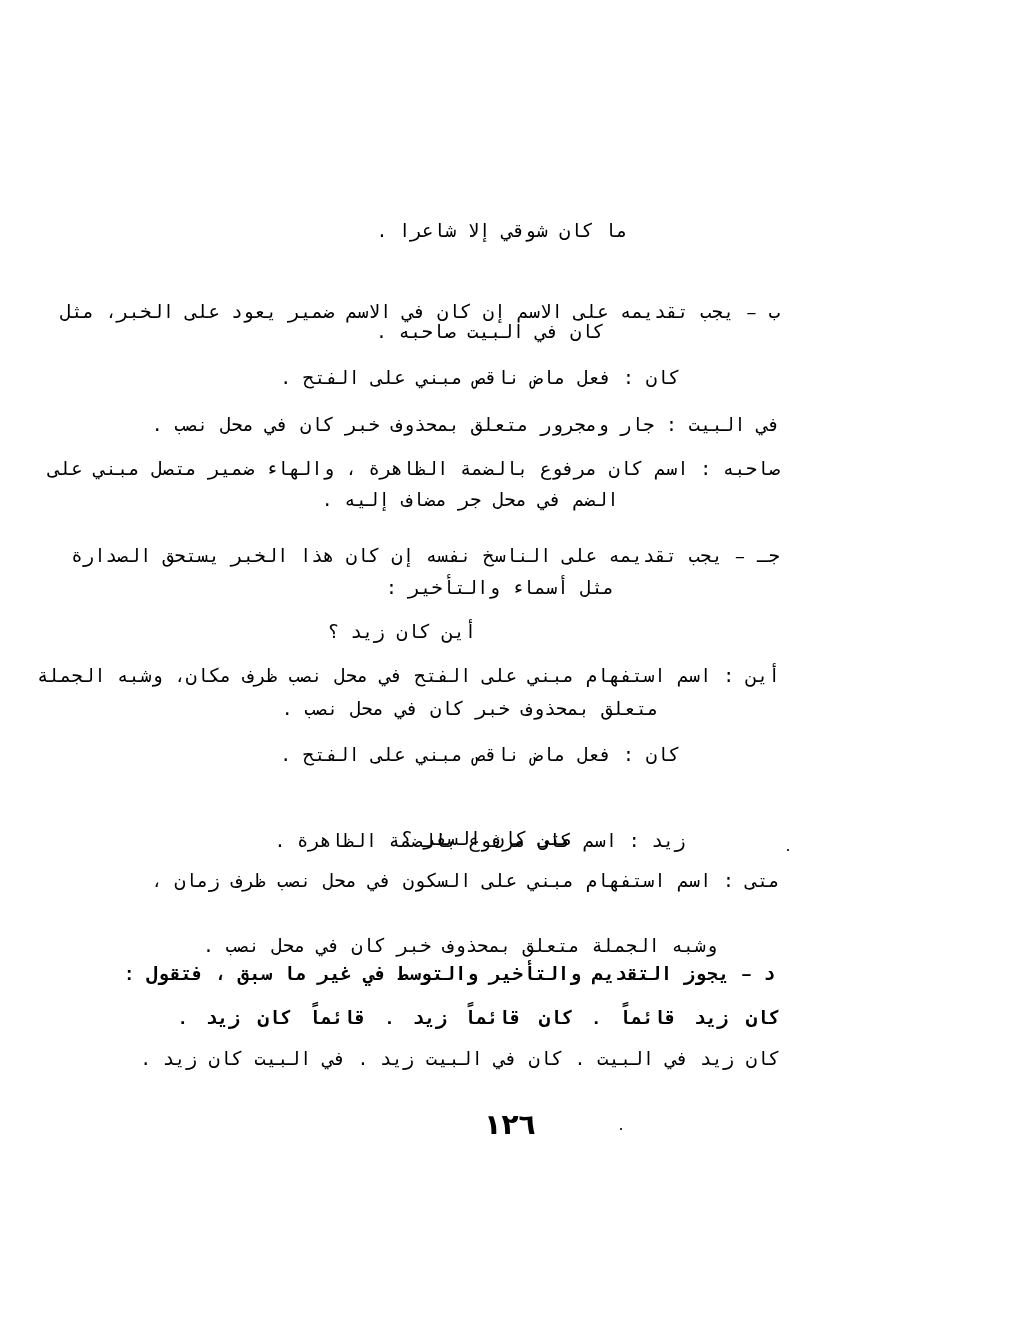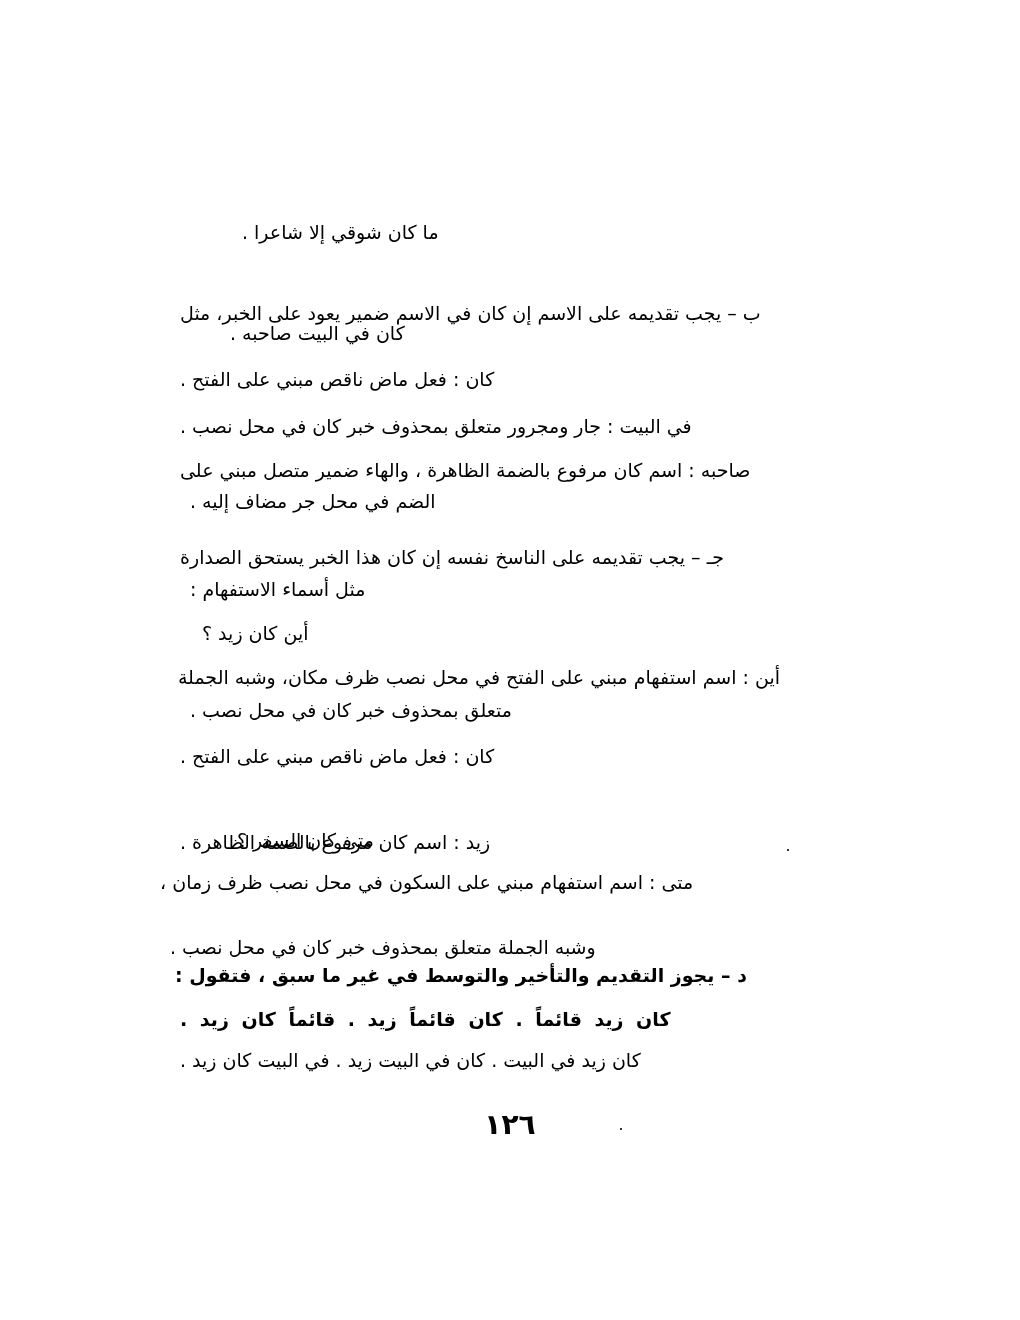--- a/index.html
+++ b/index.html
@@ -23,21 +23,22 @@
       height: 1320px;
       background: #ffffff;
     }
     .line {
       position: absolute;
       direction: rtl;
       unicode-bidi: embed;
       white-space: nowrap;
       font-size: 19px;
       line-height: 28px;
-      text-align: left;
+      text-align: center;
+      font-family: Liberation Mono, monospace;
     }
     .bold { font-weight: bold; }
     .page-number {
       position: absolute;
       left: 0;
       width: 1020px;
       text-align: center;
       font-weight: bold;
       font-size: 28px;
       direction: rtl;
@@ -59,21 +60,21 @@
   <div class="line" style="right:240px; top:280px; width:600px;margin-top:19px;">ب – يجب تقديمه على الاسم إن كان في الاسم ضمير يعود على الخبر، مثل</div>
   <div class="line" style="right:270px; top:319px; width:520px;">كان في البيت صاحبه .</div>
 
   <div class="line" style="right:240px; top:365px; width:600px;">كان : فعل ماض ناقص مبني على الفتح .</div>
   <div class="line" style="right:240px; top:412px; width:600px;">في البيت : جار ومجرور متعلق بمحذوف خبر كان في محل نصب .</div>
 
   <div class="line" style="right:240px; top:456px; width:600px;">صاحبه : اسم كان مرفوع بالضمة الظاهرة ، والهاء ضمير متصل مبني على</div>
   <div class="line" style="right:270px; top:487px; width:560px;">الضم في محل جر مضاف إليه .</div>
 
   <div class="line" style="right:240px; top:543px; width:600px;">جـ – يجب تقديمه على الناسخ نفسه إن كان هذا الخبر يستحق الصدارة</div>
-  <div class="line" style="right:210px; top:575px; width:620px;">مثل أسماء الاستفهام :</div>
+  <div class="line" style="right:210px; top:575px; width:620px;">مثل أسماء والتأخير :</div>
   <div class="line" style="right:418px; top:619px; width:400px;">أين كان زيد ؟</div>
 
   <div class="line" style="right:240px; top:663px; width:600px;">أين : اسم استفهام مبني على الفتح في محل نصب ظرف مكان، وشبه الجملة</div>
   <div class="line" style="right:270px; top:696px; width:560px;">متعلق بمحذوف خبر كان في محل نصب .</div>
 
   <div class="line" style="right:240px; top:742px; width:600px;">كان : فعل ماض ناقص مبني على الفتح .</div>
   <div class="line" style="right:240px; top:784px; width:600px;margin-top:44px;">زيد : اسم كان مرفوع بالضمة الظاهرة .</div>
   <div class="line" style="right:283px; top:826px; width:500px;">متى كان السفر ؟</div>
 
   <div class="line" style="right:240px; top:868px; width:620px;">متى : اسم استفهام مبني على السكون في محل نصب ظرف زمان ،</div>

